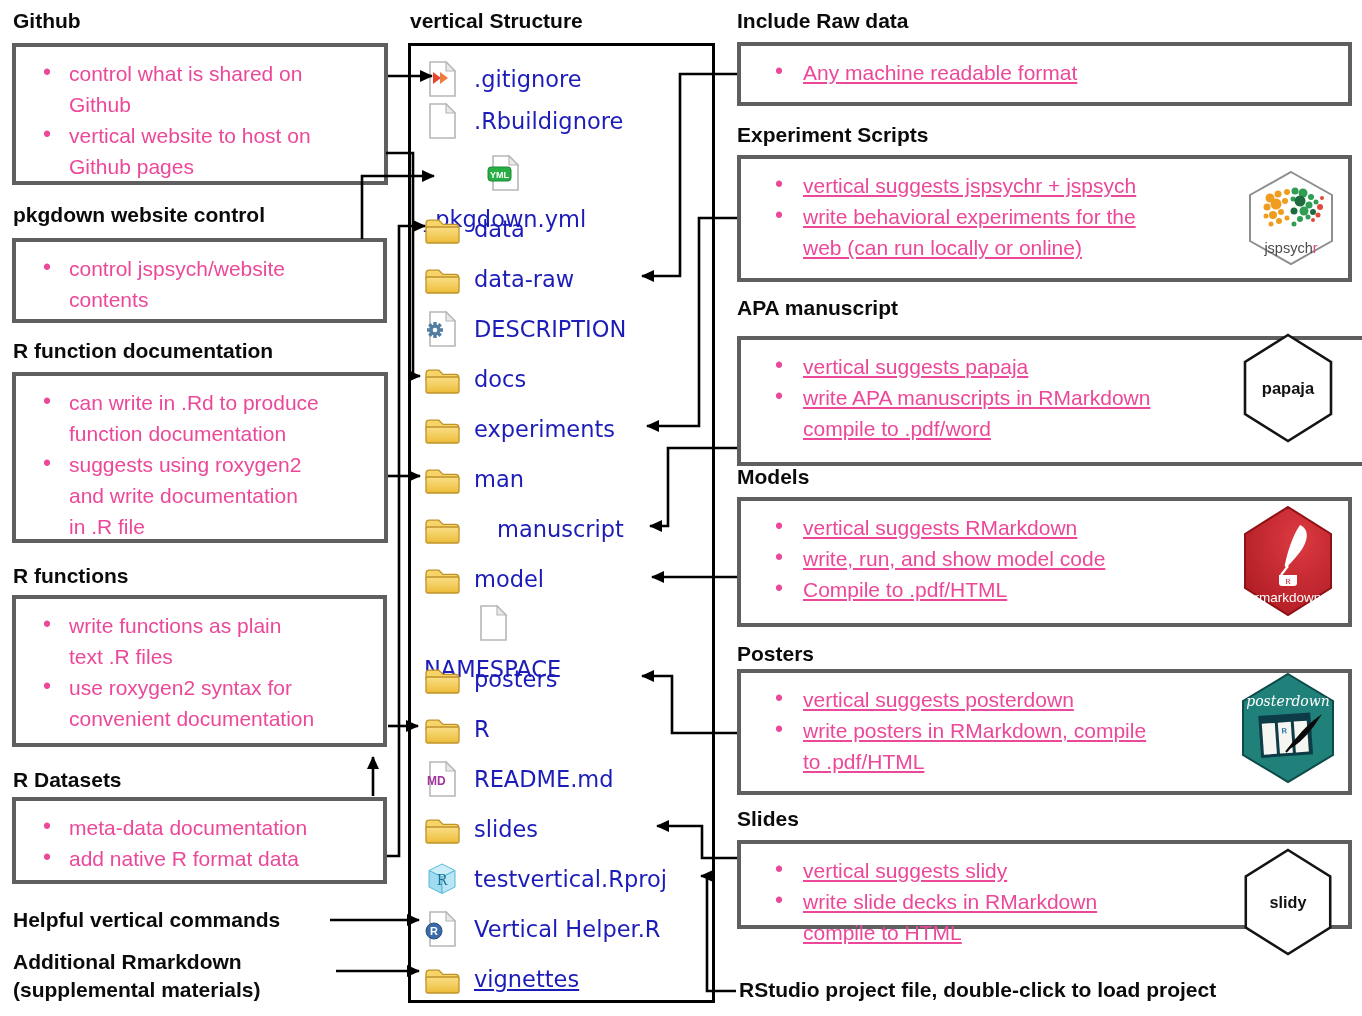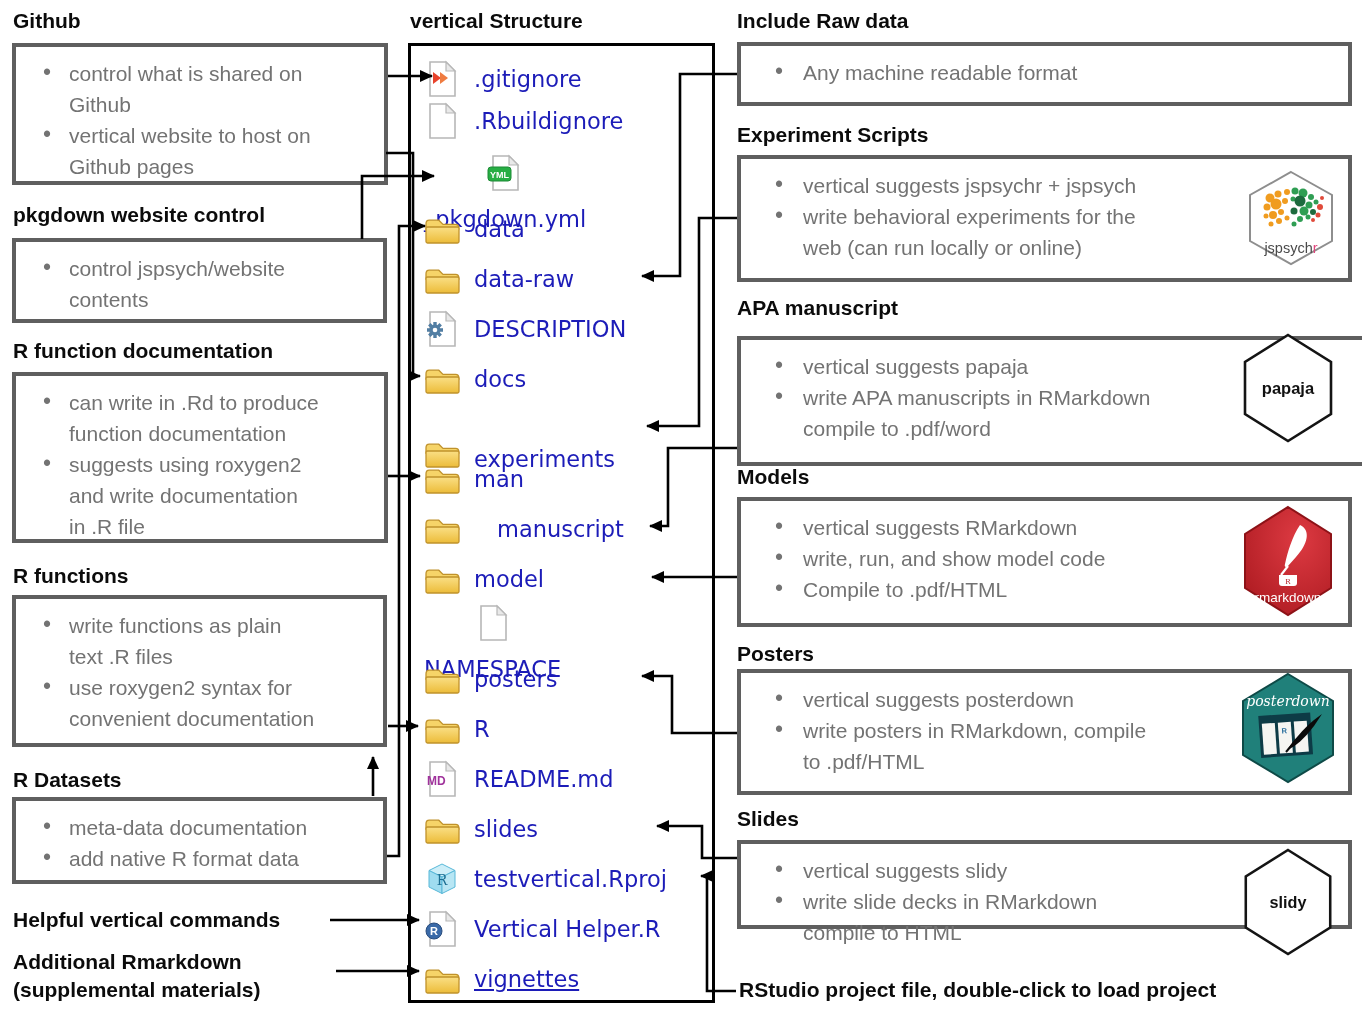--- a/index.html
+++ b/index.html
@@ -10,25 +10,25 @@
   .sec-label {
     position:absolute; font-weight:bold; font-size:21px; color:#0b0b0b;
     white-space:pre; line-height:27px;
   }
   .panel {
     position:absolute; border:4px solid #5f5f5f; background:#fff; box-sizing:border-box;
   }
   .bullets { padding:11px 14px 0 16px; }
   .bullet-item {
     position:relative; padding-left:37px; font-size:21px; line-height:31px;
-    color:#737373; white-space:pre-line;
+    color:#ec4899; white-space:pre-line;
   }
   .bullet-item::before { content:"\2022"; position:absolute; left:11px; top:-1px; font-size:23px; }
   .panel.right .bullets { padding-left:18px; padding-right:120px; }
-  .panel.right .bullet-item { padding-left:44px; }
+  .panel.right .bullet-item { padding-left:44px;text-decoration:underline; }
   .panel.right .bullet-item::before { left:16px; }
 
   .file-box {
     position:absolute; left:408px; top:43px; width:307px; height:960px;
     border:3px solid #000; background:#fff; box-sizing:border-box; z-index:1;
   }
   .file-row {
     position:absolute; left:13px; height:50px; display:flex; align-items:center; gap:14px;
   }
   .file-icon { width:36px; height:38px; flex:none; display:inline-block; }
@@ -184,21 +184,21 @@
       </div>
       <div class="file-row" style="top: 308px;">
         <span class="file-icon">
           <svg viewBox="0 0 36 38">
             <path d="M2 14c0-2.5 1.2-3.8 3.2-3.8h9.6l4.2 4.2h12.6c2.2 0 3.2 1.2 3.2 3.2v1.6H2z" fill="#f6d468" stroke="#c0922b" stroke-width="1.3"></path>
             <rect x="2" y="17" width="33" height="16" rx="1.5" fill="url(#fGrad)" stroke="#c0922b" stroke-width="1.3"></rect>
           </svg>
         </span>
         <span class="file-label">docs</span>
       </div>
-      <div class="file-row" style="top: 376px; align-items: flex-end;">
+      <div class="file-row" style="top: 358px;">
         <span class="file-icon">
           <svg viewBox="0 0 36 38">
             <path d="M2 14c0-2.5 1.2-3.8 3.2-3.8h9.6l4.2 4.2h12.6c2.2 0 3.2 1.2 3.2 3.2v1.6H2z" fill="#f6d468" stroke="#c0922b" stroke-width="1.3"></path>
             <rect x="2" y="17" width="33" height="16" rx="1.5" fill="url(#fGrad)" stroke="#c0922b" stroke-width="1.3"></rect>
           </svg>
         </span>
         <span class="file-label">experiments</span>
       </div>
       <div class="file-row" style="top: 408px;">
         <span class="file-icon">

